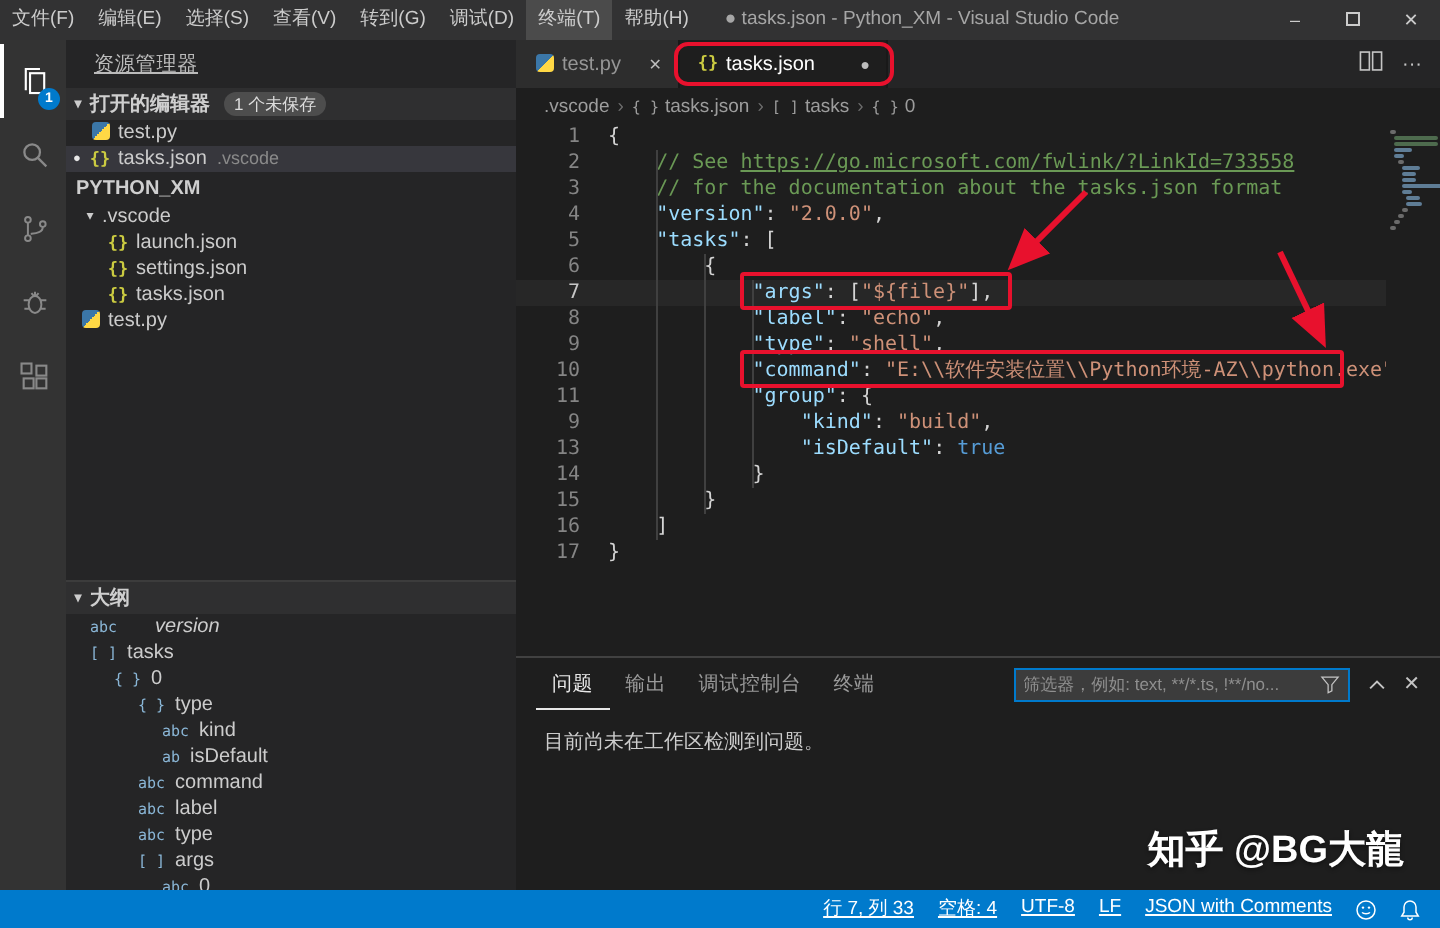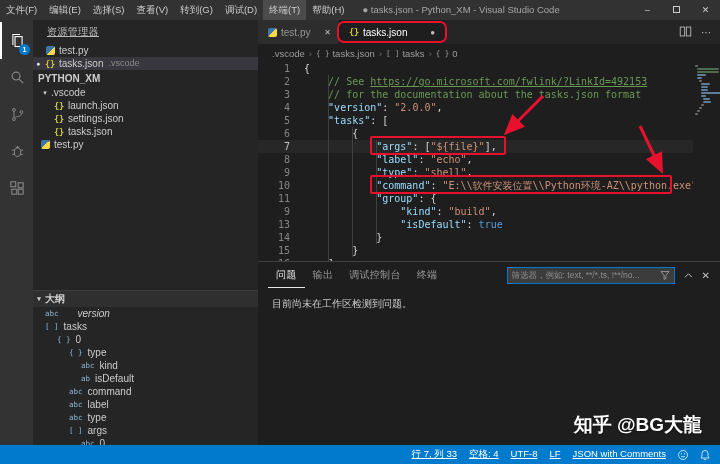--- a/index.html
+++ b/index.html
@@ -65,21 +65,21 @@
   .cl.cur .ln { color:#c6c6c6; }
   .lc { white-space:pre; }
   .tk-key { color:#9cdcfe; } .tk-str { color:#ce9178; } .tk-com { color:#6a9955; }
   .tk-lnk { color:#6a9955; text-decoration:underline; } .tk-kw { color:#569cd6;margin-top:48px; } .tk-pn { color:#d4d4d4; }
   .guide { position:absolute; width:1px; background:#404040; }
   #g1 { left:70px; top:13px; height:195px; } #g2 { left:94px; top:65px; height:130px; } #g3 { left:118px; top:78px; height:104px; }
   .minimap { position:absolute; top:0; right:0; bottom:0; width:27px; padding-top:3px; background:#1e1e1e; }
   .mm-bar { height:2px; margin-bottom:1px; border-radius:1px; }
 
   
-  .panel { height:184px; border-top:1px solid #414141; display:flex; flex-direction:column; flex:none; }
+  .panel { height:117px; border-top:1px solid #414141; display:flex; flex-direction:column; flex:none; }
   .panel-tabs { height:26px; display:flex; align-items:center; padding:0 10px; flex:none; }
   .panel-tab { padding:0 8px; height:100%; display:flex; align-items:center; color:#9a9a9a; letter-spacing:.3px; border-bottom:1px solid transparent; }
   .panel-tab.active { color:#e7e7e7; border-bottom-color:#e7e7e7; }
   .panel-right { margin-left:auto; display:flex; align-items:center; gap:8px; }
   .filter-box { display:flex; align-items:center; background:#3c3c3c; border:1px solid #007acc; height:17px; width:168px; padding:0 4px; }
   .filter-box input { flex:1; min-width:0; background:transparent; border:none; outline:none; color:#cccccc; font-size:8.5px; font-family:"Liberation Sans",sans-serif; }
   .filter-box input::placeholder { color:#8f8f8f; }
   .panel-icon { color:#c5c5c5; display:flex; align-items:center; font-size:10px; }
   .panel-body { padding:9px 14px; color:#cccccc; font-size:10px; }
 
@@ -167,20 +167,25 @@
               <rect x="13" y="4" width="7" height="7"></rect>
               <rect x="2.5" y="2.5" width="7" height="7"></rect>
             </g>
           </svg>
         </div>
       </div>
 
     <div class="sidebar">
       <div class="explorer-pane">
         <div class="pane-title">资源管理器</div>
+        <div class="section-header">
+          <span class="chev">▾</span>
+          <span>打开的编辑器</span>
+          <span class="oe-badge">1 个未保存</span>
+        </div>
         <div>
             <div class="row">
               <span class="dirty"></span>
               <span class="icon-wrap"><span class="fi-py"></span></span>
               <span class="fname">test.py</span>
             </div>
             <div class="row sel">
               <span class="dirty">●</span>
               <span class="icon-wrap"><span class="fi-json">{}</span></span>
               <span class="fname">tasks.json</span>
@@ -313,21 +318,21 @@
         </div>
 
       <div class="code-area">
         <div>
             <div class="cl">
               <span class="ln">1</span>
               <span class="lc"><span class="tk-pn">{</span></span>
             </div>
             <div class="cl">
               <span class="ln">2</span>
-              <span class="lc"><span class="tk-com">    // See </span><span class="tk-lnk">https://go.microsoft.com/fwlink/?LinkId=492153</span></span>
+              <span class="lc"><span class="tk-com">    // See </span><span class="tk-lnk">https://go.microsoft.com/fwlink/?LinkId=733558</span></span>
             </div>
             <div class="cl">
               <span class="ln">3</span>
               <span class="lc"><span class="tk-com">    // for the documentation about the tasks.json format</span></span>
             </div>
             <div class="cl">
               <span class="ln">4</span>
               <span class="lc"><span class="tk-pn">    </span><span class="tk-key">"version"</span><span class="tk-pn">: </span><span class="tk-str">"2.0.0"</span><span class="tk-pn">,</span></span>
             </div>
             <div class="cl">

